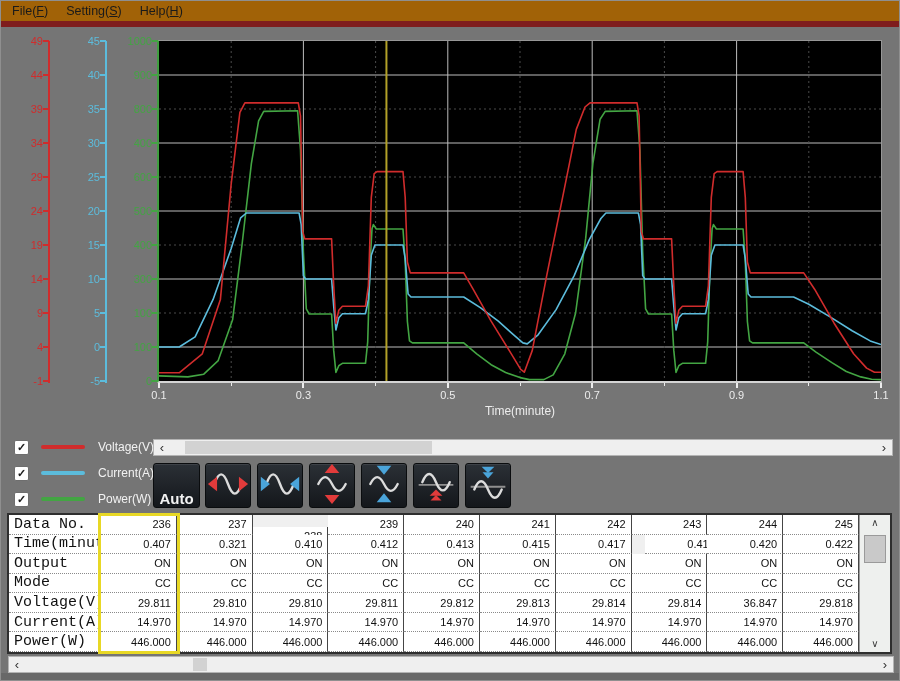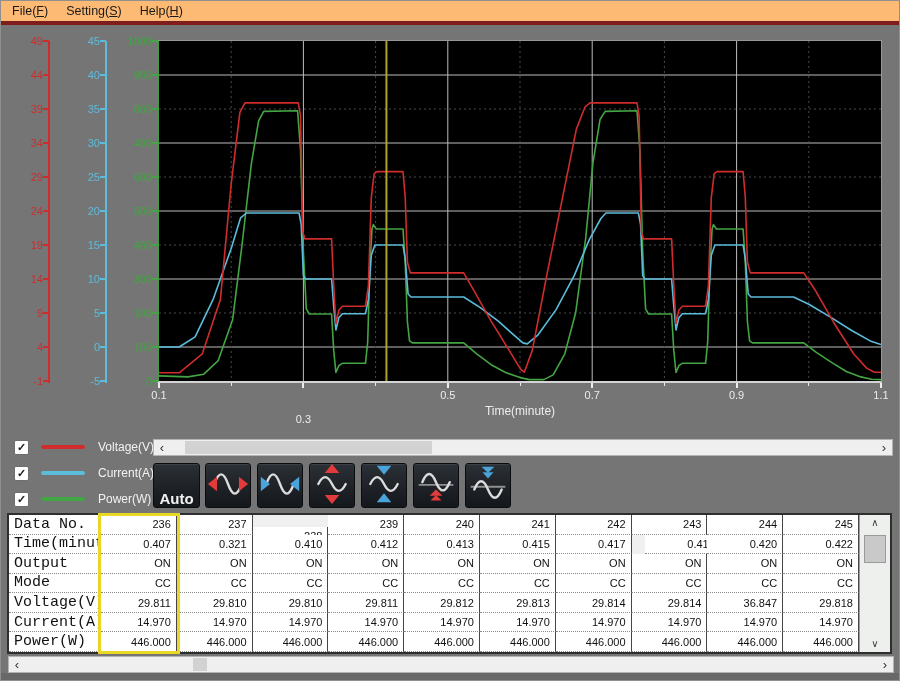--- a/index.html
+++ b/index.html
@@ -1,17 +1,17 @@
 <!DOCTYPE html>
 <html><head>
 <meta charset="utf-8">
 <style>
   html,body{margin:0;padding:0;background:#9a9a9a;font-family:"Liberation Sans",sans-serif;}
   .window{position:relative;width:900px;height:681px;background:#757575;overflow:hidden;border:1px solid #8f8f8f;box-sizing:border-box;}
-  .menubar{position:absolute;left:0;top:0;right:0;height:20px;background:#fdba74;border-bottom:4px solid #7f1d1d;display:flex;align-items:center;padding-left:2px;z-index:5;}
+  .menubar{position:absolute;left:0;top:0;right:0;height:20px;background:#a16207;border-bottom:6px solid #7f1d1d;display:flex;align-items:center;padding-left:2px;z-index:5;}
   .menu-item{font-size:12.5px;color:#1a1a1a;padding:0 9px;height:20px;line-height:20px;cursor:default;}
   .menu-item u{text-decoration:underline;}
   .layer{position:absolute;left:0;top:0;}
   .plot-frame{position:absolute;left:156px;top:39px;width:725px;height:343px;background:#000;
     border-left:2px solid #3f9f3f;border-top:1px solid #979797;border-right:1px solid #979797;border-bottom:2px solid #d4d4d4;box-sizing:border-box;}
   .plot-frame svg{position:absolute;left:0;top:0;}
   .ylabel{position:absolute;font-size:11px;text-align:right;width:36px;height:14px;line-height:14px;}
   .ytick,.yline,.xtick{position:absolute;}
   .xlabel{position:absolute;font-size:11px;width:40px;text-align:center;}
   .x-title{position:absolute;left:158px;top:403px;width:722px;text-align:center;font-size:12px;color:#ececec;}
@@ -145,21 +145,21 @@
         <div class="ytick" style="left: 151px; top: 311px; width: 6px; height: 2px; background: rgb(67, 165, 67);"></div>
         <div class="ylabel" style="left: 115px; top: 305px; color: rgb(67, 165, 67);">100</div>
         <div class="ytick" style="left: 151px; top: 345px; width: 6px; height: 2px; background: rgb(67, 165, 67);"></div>
         <div class="ylabel" style="left: 115px; top: 339px; color: rgb(67, 165, 67);">100</div>
         <div class="ytick" style="left: 151px; top: 379px; width: 6px; height: 2px; background: rgb(67, 165, 67);"></div>
         <div class="ylabel" style="left: 115px; top: 373px; color: rgb(67, 165, 67);">0</div>
       </div>
       <div class="xtick" style="left: 157px; top: 382px; width: 2px; height: 5px; background: rgb(236, 236, 236);"></div>
       <div class="xlabel" style="left: 138px; top: 388px; color: rgb(236, 236, 236);">0.1</div>
       <div class="xtick" style="left: 301.4px; top: 382px; width: 2px; height: 5px; background: rgb(236, 236, 236);"></div>
-      <div class="xlabel" style="left: 282.4px; top: 388px; color: rgb(236, 236, 236); margin-top: 24px;">0.3</div>
+      <div class="xlabel" style="left: 282.4px; top: 388px; color: rgb(236, 236, 236);">0.3</div>
       <div class="xtick" style="left: 445.8px; top: 382px; width: 2px; height: 5px; background: rgb(236, 236, 236);"></div>
       <div class="xlabel" style="left: 426.8px; top: 388px; color: rgb(236, 236, 236);">0.5</div>
       <div class="xtick" style="left: 590.2px; top: 382px; width: 2px; height: 5px; background: rgb(236, 236, 236);"></div>
       <div class="xlabel" style="left: 571.2px; top: 388px; color: rgb(236, 236, 236);">0.7</div>
       <div class="xtick" style="left: 734.6px; top: 382px; width: 2px; height: 5px; background: rgb(236, 236, 236);"></div>
       <div class="xlabel" style="left: 715.6px; top: 388px; color: rgb(236, 236, 236);">0.9</div>
       <div class="xtick" style="left: 879px; top: 382px; width: 2px; height: 5px; background: rgb(236, 236, 236);"></div>
       <div class="xlabel" style="left: 860px; top: 388px; color: rgb(236, 236, 236);">1.1</div>
       <div class="xtick" style="left: 229.7px; top: 382px; width: 1px; height: 3px; background: rgb(236, 236, 236);"></div>
       <div class="xtick" style="left: 374.1px; top: 382px; width: 1px; height: 3px; background: rgb(236, 236, 236);"></div>

